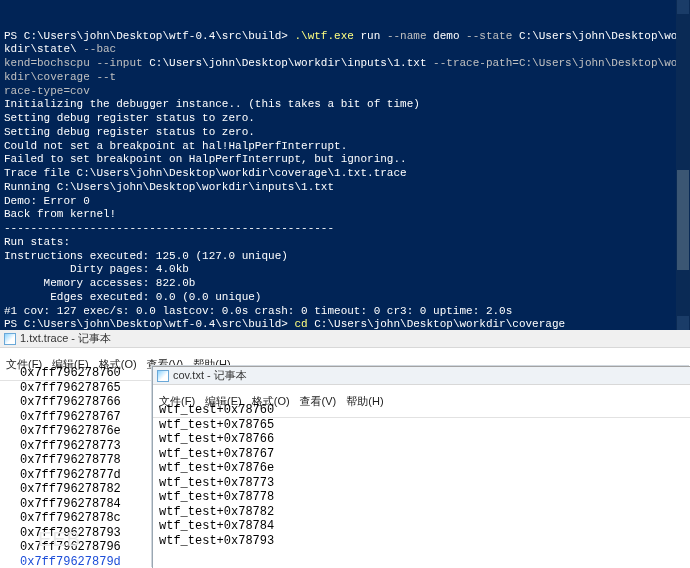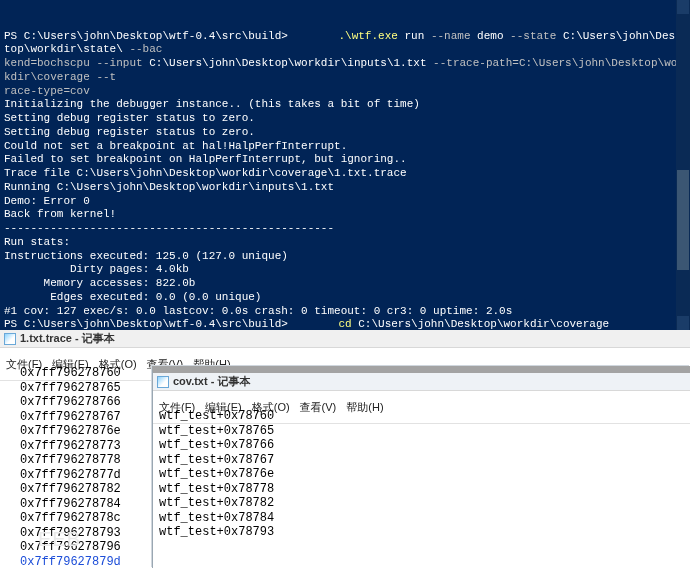--- a/index.html
+++ b/index.html
@@ -19,29 +19,29 @@
     height: 330px;
     padding: 2px 4px;
     line-height: 1.25;
     white-space: pre-wrap;
     word-break: break-all;
     overflow: hidden;
   }
   .term-line { display: block; }
   .c-white { color: #ffffff; }
   .c-gray  { color: #c0c0c0; }
-  .c-yellow{ color: #ffff80; margin-left: 44px; }
+  .c-yellow{ color: #ffff80; }
 
   .notepad-bar {
     display: flex; align-items: center;
     height: 18px; padding: 0 4px;
     background: #f0f0f0;
     border-bottom: 1px solid #d8d8d8;
     font-family: "Microsoft YaHei", "SimSun", sans-serif;
-    font-size: 11px; color: #333; font-weight: bold;
+    font-size: 11px; color: #333;
   }
   .notepad-bar .icon {
     width: 12px; height: 12px; margin-right: 4px;
     background: linear-gradient(135deg,#8cd3ff 0%,#fff 60%);
     border: 1px solid #6aa8d8;
   }
   .menu-bar {
     display: flex; gap: 10px;
     height: 18px; padding: 16px 6px;
     background: #fff;
@@ -73,21 +73,21 @@
     font-family: "Consolas","Courier New",monospace;
   }
   .addr-list .hl { color: #1d4ed8; }
 
   .win2 {
     position: absolute;
     left: 152px; top: 36px;
     width: 538px;
     height: 202px;
     background: #fff;
-    border-top: 7px solid #a3a3a3;
+    border-top: 1px solid #a3a3a3;
     border-left: 1px solid #9aa7b2;
     box-shadow: -1px -1px 0 #d0d7de;
   }
   .win2 .notepad-bar { background: #eef2f6; }
   .cov-list {
     position: absolute;
     left: 6px; top: 36px;
     font-size: 12px;
     line-height: 14.5px;
     color: #000;
@@ -156,16 +156,16 @@
       <span class="icon"></span>
       <span>cov.txt - 记事本</span>
     </div>
     <div class="menu-bar" id="menu2">
         <span class="menu-item">文件(F)</span>
         <span class="menu-item">编辑(E)</span>
         <span class="menu-item">格式(O)</span>
         <span class="menu-item">查看(V)</span>
         <span class="menu-item">帮助(H)</span>
       </div>
-    <div class="cov-list" id="cov-list"><div>wtf_test+0x78760</div><div>wtf_test+0x78765</div><div>wtf_test+0x78766</div><div>wtf_test+0x78767</div><div>wtf_test+0x7876e</div><div>wtf_test+0x78778</div><div>wtf_test+0x78782</div><div>wtf_test+0x78784</div><div>wtf_test+0x78793</div></div>
+    <div class="cov-list" id="cov-list"><div>wtf_test+0x78760</div><div>wtf_test+0x78765</div><div>wtf_test+0x78766</div><div>wtf_test+0x78767</div><div>wtf_test+0x7876e</div><div>wtf_test+0x78773</div><div>wtf_test+0x78778</div><div>wtf_test+0x78782</div><div>wtf_test+0x78784</div><div>wtf_test+0x78793</div></div>
   </div>
 
 </div>
 
 </body></html>

